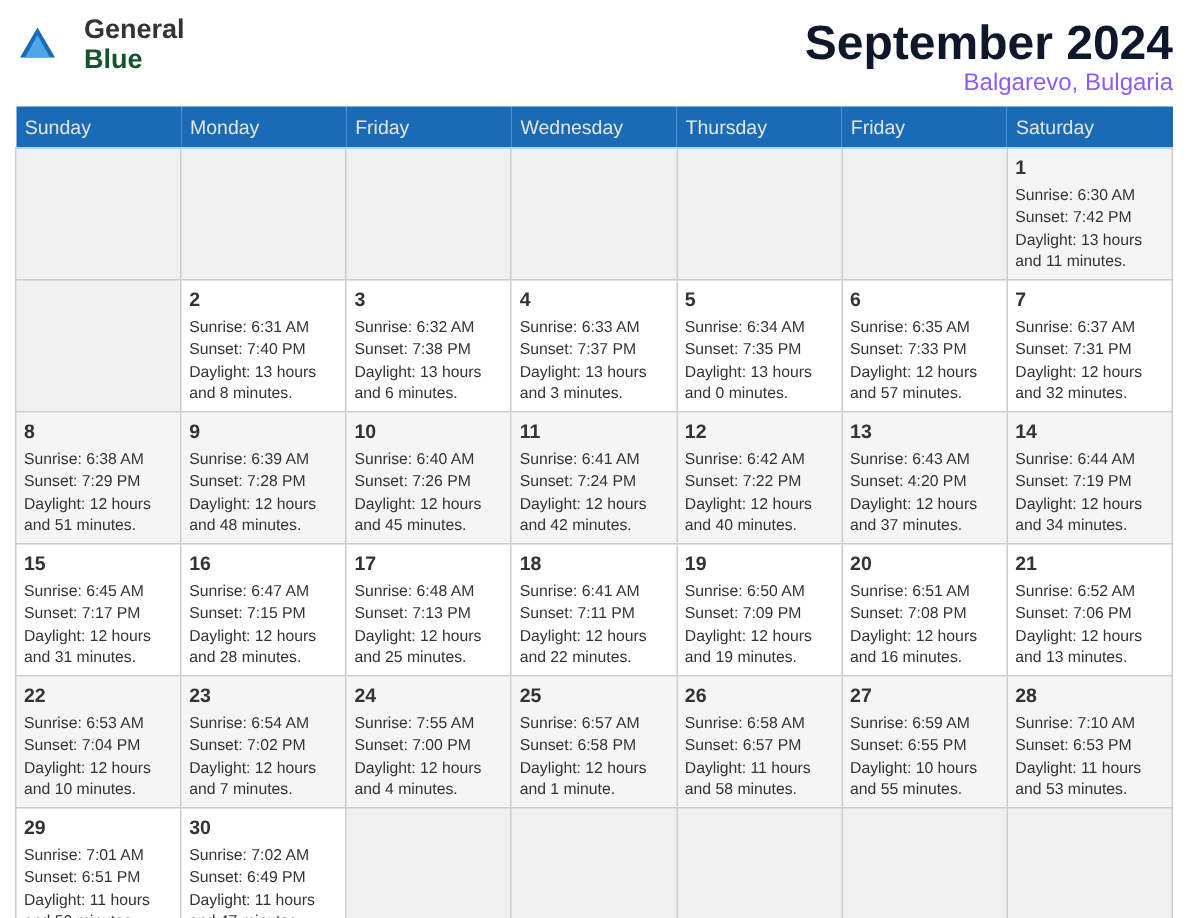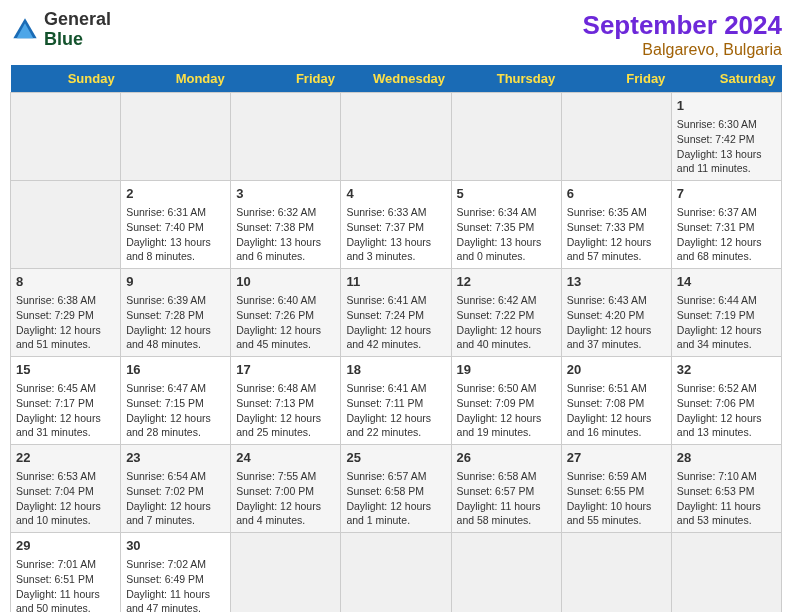--- a/index.html
+++ b/index.html
@@ -12,55 +12,55 @@
     }
     .header {
       display: flex;
       justify-content: space-between;
       align-items: flex-start;
       margin-bottom: 6px;
     }
     .logo {
       display: flex;
       align-items: center;
-      gap: 4px;
+      gap: 16px;
     }
     .logo-text {
       font-size: 18px;
       font-weight: bold;
       line-height: 1.1;
     }
     .logo-text span.general { color: #333; }
     .logo-text span.blue { color: #14532d; }
     .logo-icon {
       width: 30px;
       height: 30px;
     }
     .title-block { text-align: right; }
     .month-title {
-      font-size: 26px;
+      font-size: 32px;
       font-weight: bold;
-      color: #6d28d9;
+      color: #0f172a;
     }
     .location {
       font-size: 16px;
-      color: #a16207;
+      color: #8b5cf6;
     }
     table {
       width: 100%;
       border-collapse: collapse;
       table-layout: fixed;
     }
     thead th {
       background-color: #1a6bb5;
-      color: #fde047;
-      text-align: right;
+      color: #e5e5e5;
+      text-align: left;
       padding: 6px 6px;
       font-size: 13px;
-      font-weight: bold;
+      font-weight: normal;
     }
     tbody td {
       border: 1px solid #ccc;
       vertical-align: top;
       padding: 4px 5px;
       font-size: 10.5px;
       color: #333;
       line-height: 1.4;
       height: 88px;
     }
@@ -156,21 +156,21 @@
         <td>
           <span class="day-num">6</span>
           <div>Sunrise: 6:35 AM</div>
           <div>Sunset: 7:33 PM</div>
           <div>Daylight: 12 hours and 57 minutes.</div>
         </td>
         <td>
           <span class="day-num">7</span>
           <div>Sunrise: 6:37 AM</div>
           <div>Sunset: 7:31 PM</div>
-          <div>Daylight: 12 hours and 68 minutes.</div>
+          <div>Daylight: 12 hours and 32 minutes.</div>
         </td>
       </tr>
       <tr>
         <td>
           <span class="day-num">8</span>
           <div>Sunrise: 6:38 AM</div>
           <div>Sunset: 7:29 PM</div>
           <div>Daylight: 12 hours and 51 minutes.</div>
         </td>
         <td>
@@ -241,21 +241,21 @@
           <div>Sunset: 7:09 PM</div>
           <div>Daylight: 12 hours and 19 minutes.</div>
         </td>
         <td>
           <span class="day-num">20</span>
           <div>Sunrise: 6:51 AM</div>
           <div>Sunset: 7:08 PM</div>
           <div>Daylight: 12 hours and 16 minutes.</div>
         </td>
         <td>
-          <span class="day-num">32</span>
+          <span class="day-num">21</span>
           <div>Sunrise: 6:52 AM</div>
           <div>Sunset: 7:06 PM</div>
           <div>Daylight: 12 hours and 13 minutes.</div>
         </td>
       </tr>
       <tr>
         <td>
           <span class="day-num">22</span>
           <div>Sunrise: 6:53 AM</div>
           <div>Sunset: 7:04 PM</div>

